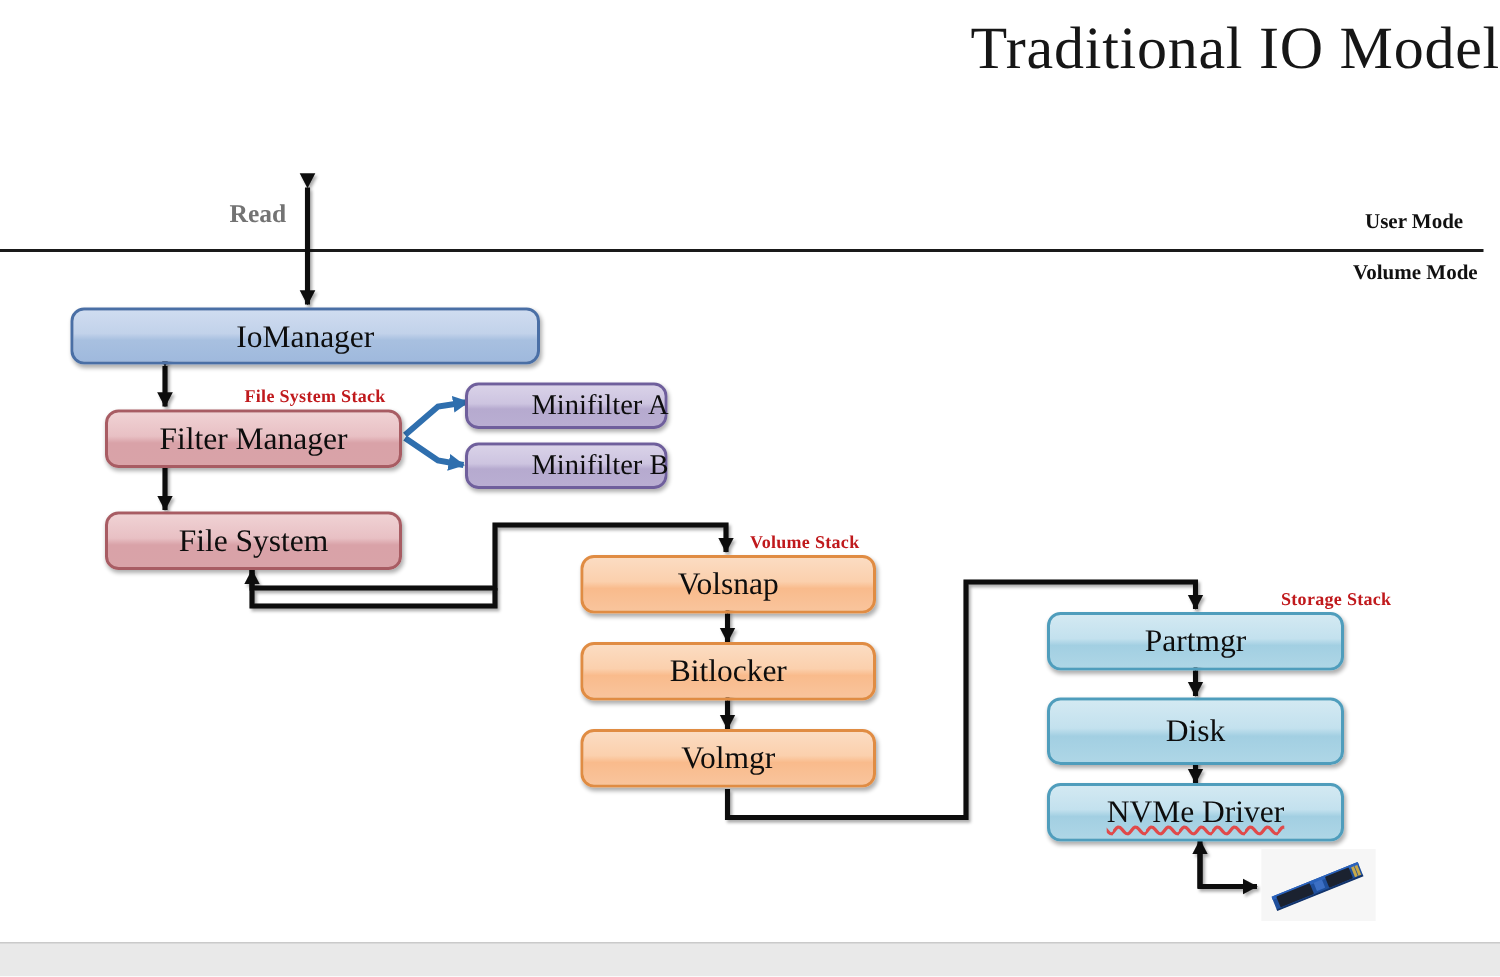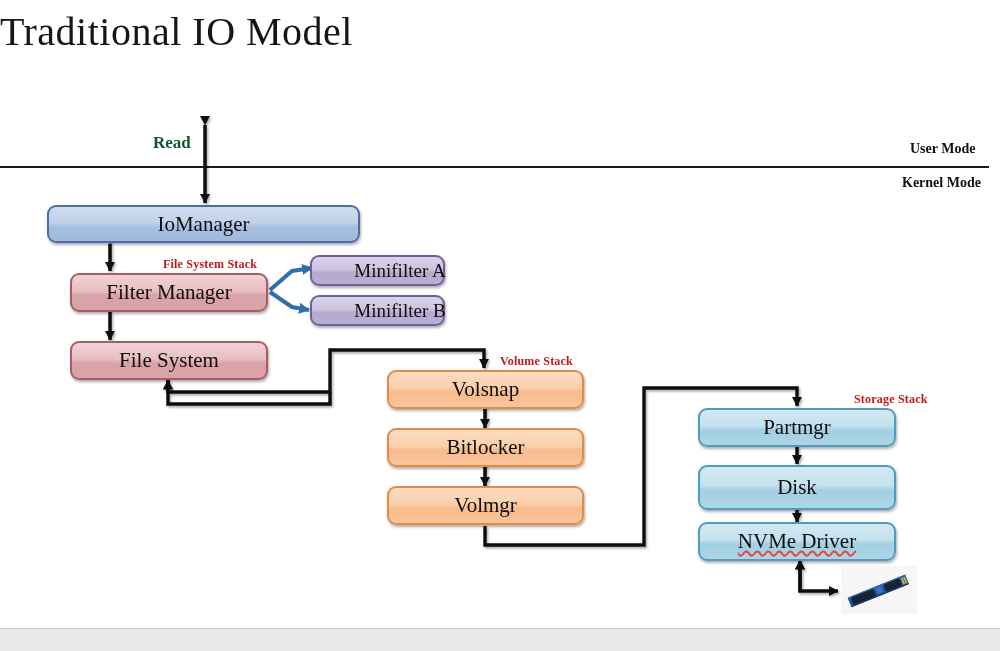--- a/index.html
+++ b/index.html
@@ -15,21 +15,21 @@
     overflow: hidden;
     font-family: "Liberation Serif", "DejaVu Serif", serif;
   }
 
   
   #title {
     position: absolute;
     left: 0;
     top: 8px;
     width: 1000px;
-    text-align: left;
+    text-align: right;
     font-family: "Liberation Serif", "DejaVu Serif", serif;
     font-size: 40px;
     font-weight: normal;
     color: #161616;
     letter-spacing: 0.5px;
   }
 
   
   #mode-line {
     position: absolute;
@@ -104,21 +104,21 @@
     letter-spacing: 0.2px;
   }
 
   #read-label {
     position: absolute;
     left: 153px;
     top: 133px;
     font-family: "Liberation Serif", "DejaVu Serif", serif;
     font-size: 17px;
     font-weight: bold;
-    color: #14532d;
+    color: #737373;
   }
 
   
   #wires {
     position: absolute;
     left: 0; top: 0;
     width: 1000px; height: 651px;
     pointer-events: none;
   }
 
@@ -151,21 +151,21 @@
 </style>
 </head>
 <body>
 
 <div id="slide">
 
   <div id="title">Traditional IO Model</div>
 
   <div id="mode-line"></div>
   <div class="mode-label" id="user-mode-label">User Mode</div>
-  <div class="mode-label" id="kernel-mode-label">Kernel Mode</div>
+  <div class="mode-label" id="kernel-mode-label">Volume Mode</div>
 
   <svg id="wires" viewBox="0 0 1000 651">
     <defs>
       <marker id="arrH" markerWidth="9" markerHeight="9" refX="7.6" refY="4.5" orient="auto" markerUnits="userSpaceOnUse">
         <path d="M0,0.2 L8,4.5 L0,8.8 Z" fill="#0a0a0a"></path>
       </marker>
       <marker id="arrHb" markerWidth="12" markerHeight="12" refX="10" refY="6" orient="auto" markerUnits="userSpaceOnUse">
         <path d="M0,0.4 L11,6 L0,11.6 Z" fill="#2f6fae"></path>
       </marker>
       <marker id="arrS" markerWidth="11" markerHeight="11" refX="9.5" refY="5.5" orient="auto" markerUnits="userSpaceOnUse">

